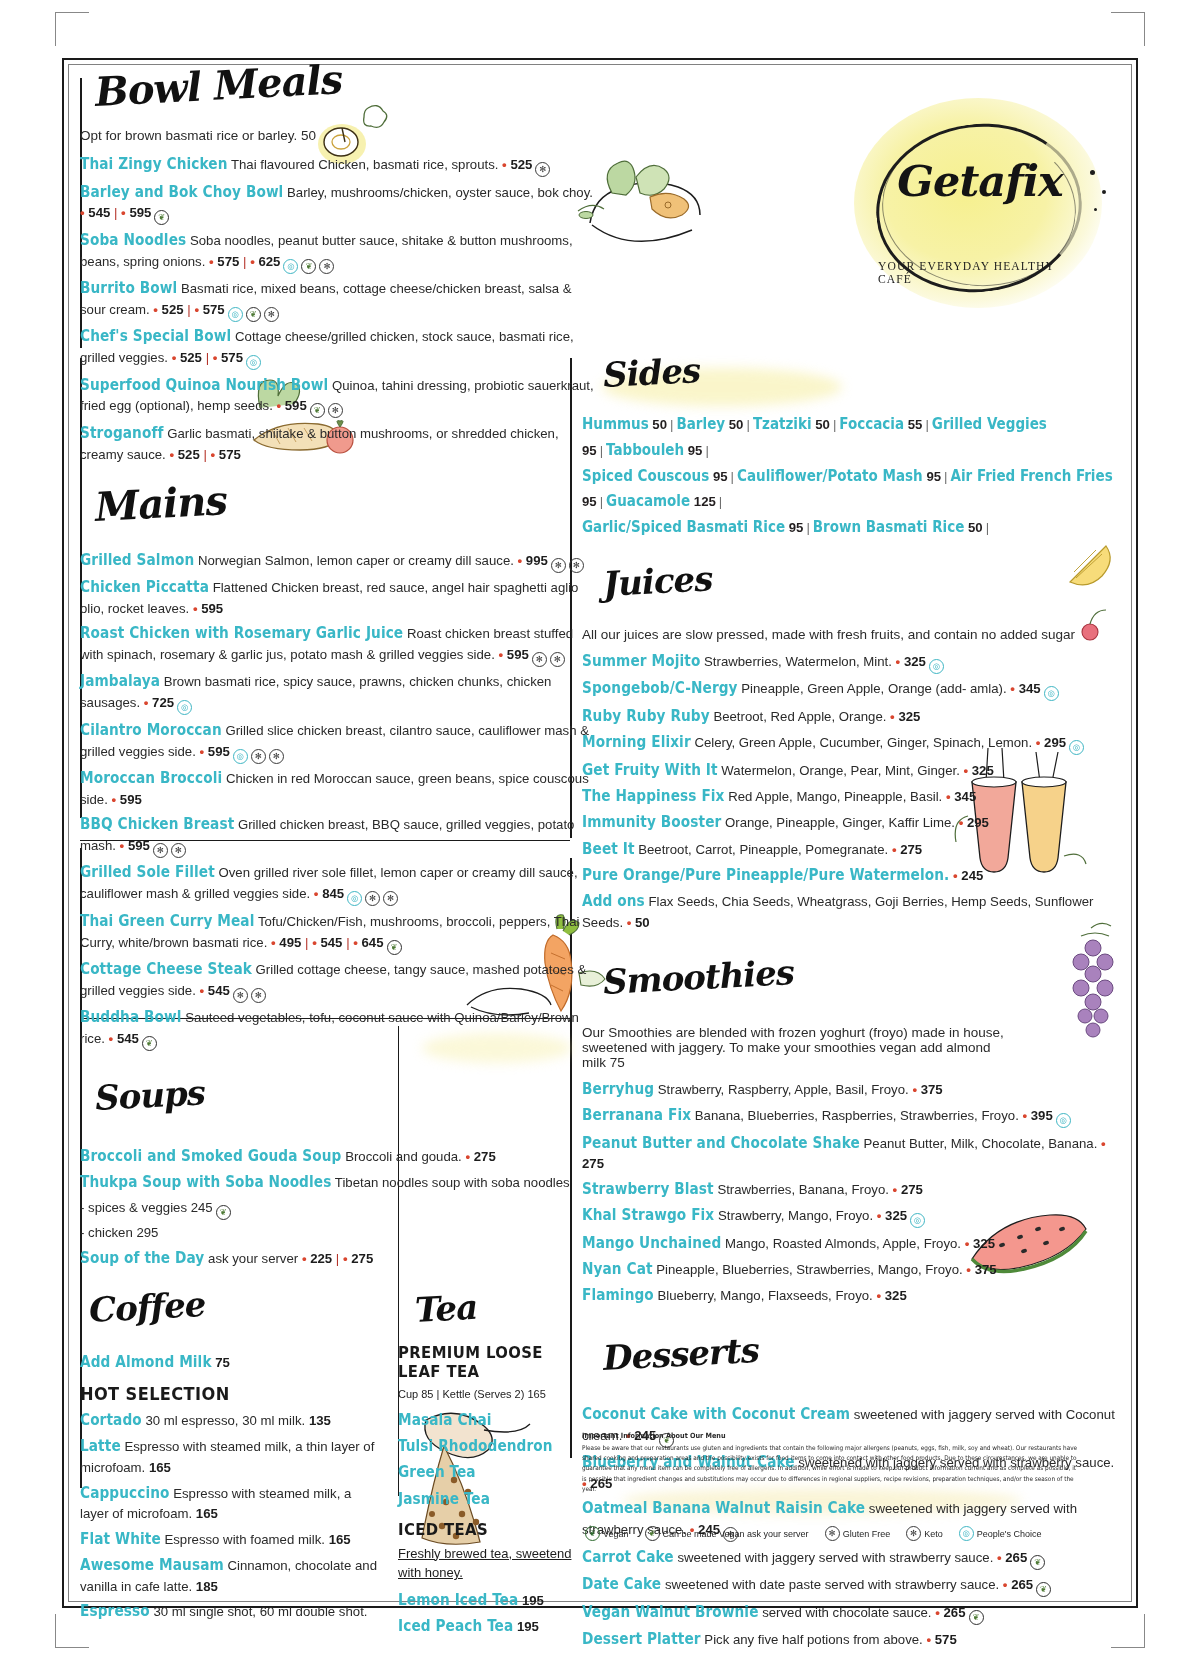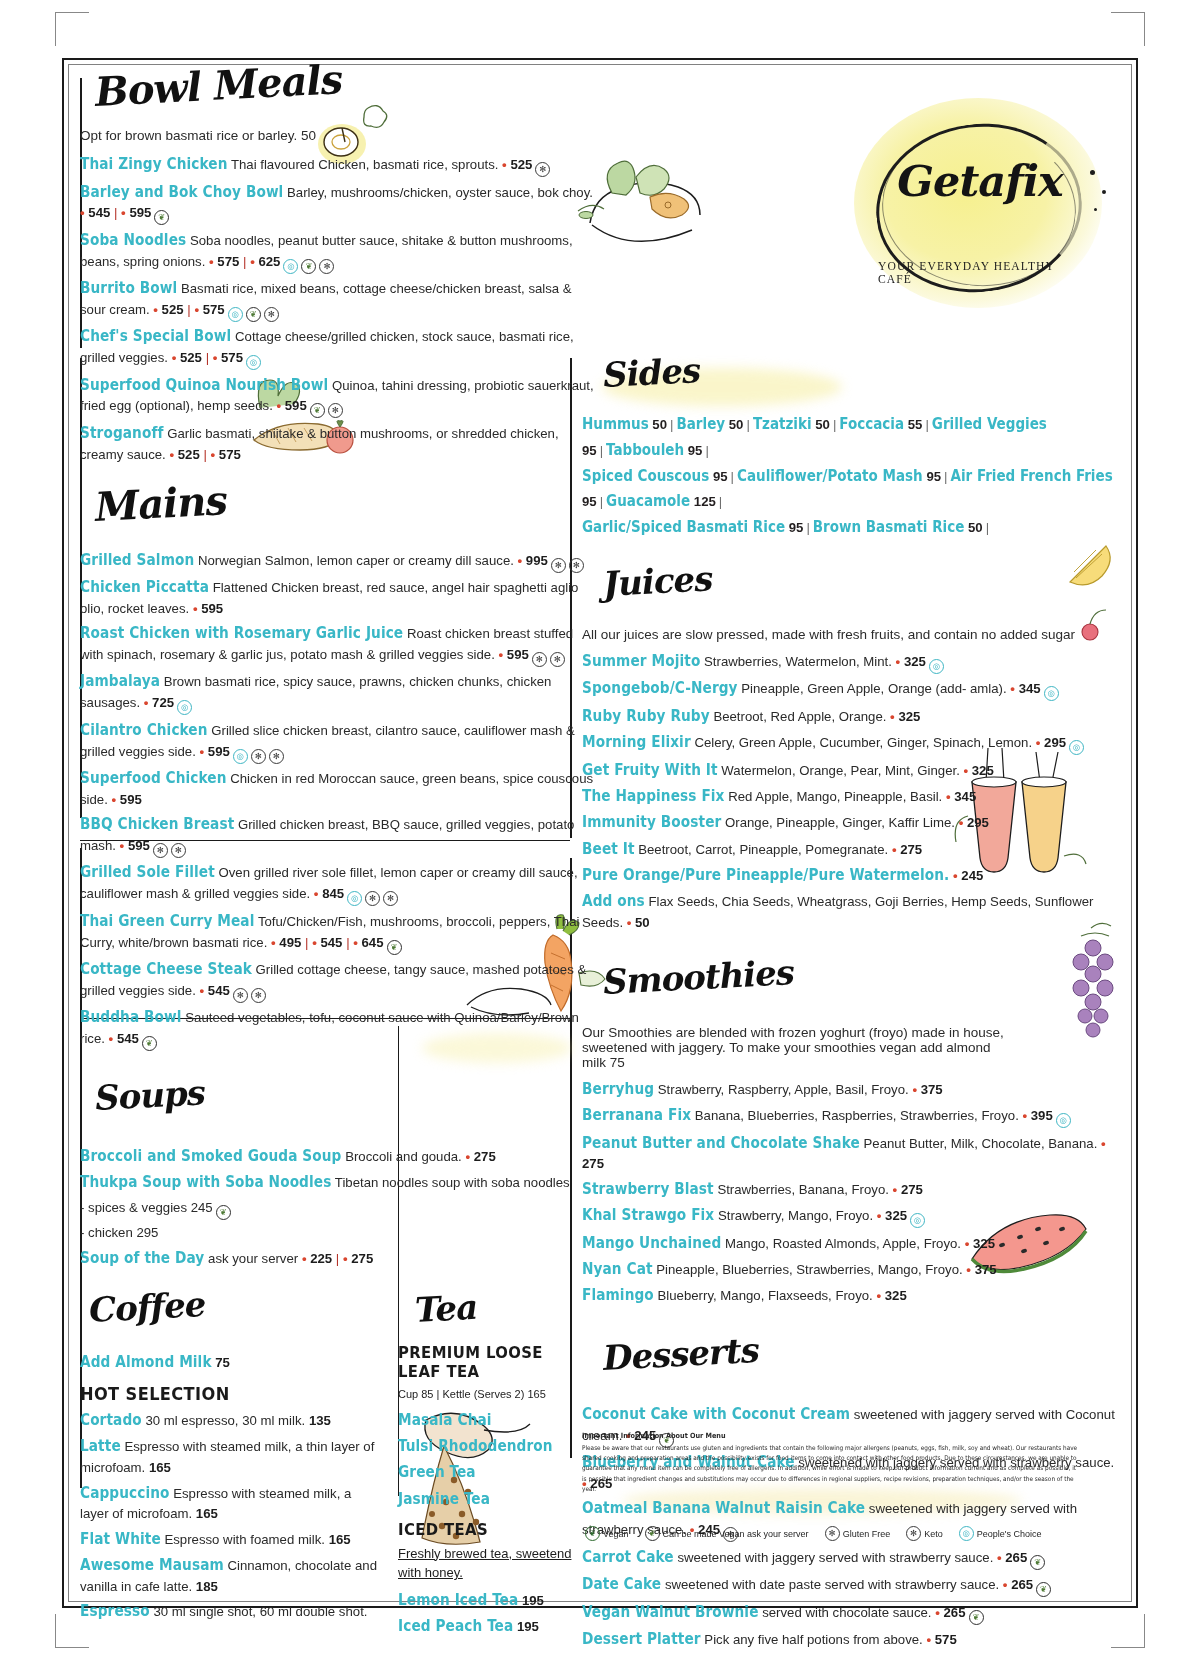--- a/index.html
+++ b/index.html
@@ -297,22 +297,22 @@
         </div>
     </div>
 
     <div style="margin-top:22px;">
       <div class="script-title" style="margin-left:16px;">Mains</div>
       <div id="mains-list" style="margin-top:22px;">
           <div class="row"><span class="nm">Grilled Salmon</span> <span class="de">Norwegian Salmon, lemon caper or creamy dill sauce.</span> <span class="dot">•</span> <span class="pr">995</span><span class="b gf">✻</span><span class="b kt">✻</span></div>
           <div class="row"><span class="nm">Chicken Piccatta</span> <span class="de">Flattened Chicken breast, red sauce, angel hair spaghetti aglio olio, rocket leaves.</span> <span class="dot">•</span> <span class="pr">595</span></div>
           <div class="row"><span class="nm">Roast Chicken with Rosemary Garlic Juice</span> <span class="de">Roast chicken breast stuffed with spinach, rosemary &amp; garlic jus, potato mash &amp; grilled veggies side.</span> <span class="dot">•</span> <span class="pr">595</span><span class="b kt">✻</span><span class="b gf">✻</span></div>
           <div class="row"><span class="nm">Jambalaya</span> <span class="de">Brown basmati rice, spicy sauce, prawns, chicken chunks, chicken sausages.</span> <span class="dot">•</span> <span class="pr">725</span><span class="b pc">◎</span></div>
-          <div class="row"><span class="nm">Cilantro Chicken</span> <span class="de">Grilled slice chicken breast, cilantro sauce, cauliflower mash &amp; grilled veggies side.</span> <span class="dot">•</span> <span class="pr">595</span><span class="b pc">◎</span><span class="b kt">✻</span><span class="b gf">✻</span></div>
-          <div class="row"><span class="nm">Superfood Chicken</span> <span class="de">Chicken in red Moroccan sauce, green beans, spice couscous side.</span> <span class="dot">•</span> <span class="pr">595</span></div>
+          <div class="row"><span class="nm">Cilantro Moroccan</span> <span class="de">Grilled slice chicken breast, cilantro sauce, cauliflower mash &amp; grilled veggies side.</span> <span class="dot">•</span> <span class="pr">595</span><span class="b pc">◎</span><span class="b kt">✻</span><span class="b gf">✻</span></div>
+          <div class="row"><span class="nm">Moroccan Broccoli</span> <span class="de">Chicken in red Moroccan sauce, green beans, spice couscous side.</span> <span class="dot">•</span> <span class="pr">595</span></div>
           <div class="row"><span class="nm">BBQ Chicken Breast</span> <span class="de">Grilled chicken breast, BBQ sauce, grilled veggies, potato mash.</span> <span class="dot">•</span> <span class="pr">595</span><span class="b kt">✻</span><span class="b gf">✻</span></div>
           <div class="row"><span class="nm">Grilled Sole Fillet</span> <span class="de">Oven grilled river sole fillet, lemon caper or creamy dill sauce, cauliflower mash &amp; grilled veggies side.</span> <span class="dot">•</span> <span class="pr">845</span><span class="b pc">◎</span><span class="b kt">✻</span><span class="b gf">✻</span></div>
           <div class="row"><span class="nm">Thai Green Curry Meal</span> <span class="de">Tofu/Chicken/Fish, mushrooms, broccoli, peppers, Thai Curry, white/brown basmati rice.</span> <span class="dot">•</span> <span class="pr">495</span> <span style="color:#b5342a">|</span> <span class="dot">•</span> <span class="pr">545</span> <span style="color:#b5342a">|</span> <span class="dot">•</span> <span class="pr">645</span><span class="b cv">❦</span></div>
           <div class="row"><span class="nm">Cottage Cheese Steak</span> <span class="de">Grilled cottage cheese, tangy sauce, mashed potatoes &amp; grilled veggies side.</span> <span class="dot">•</span> <span class="pr">545</span><span class="b kt">✻</span><span class="b gf">✻</span></div>
           <div class="row"><span class="nm">Buddha Bowl</span> <span class="de">Sauteed vegetables, tofu, coconut sauce with Quinoa/Barley/Brown rice.</span> <span class="dot">•</span> <span class="pr">545</span><span class="b cv">❦</span></div>
         </div>
     </div>
 
     <div style="margin-top:30px;">
       <div class="script-title small" style="margin-left:16px;">Soups</div>

